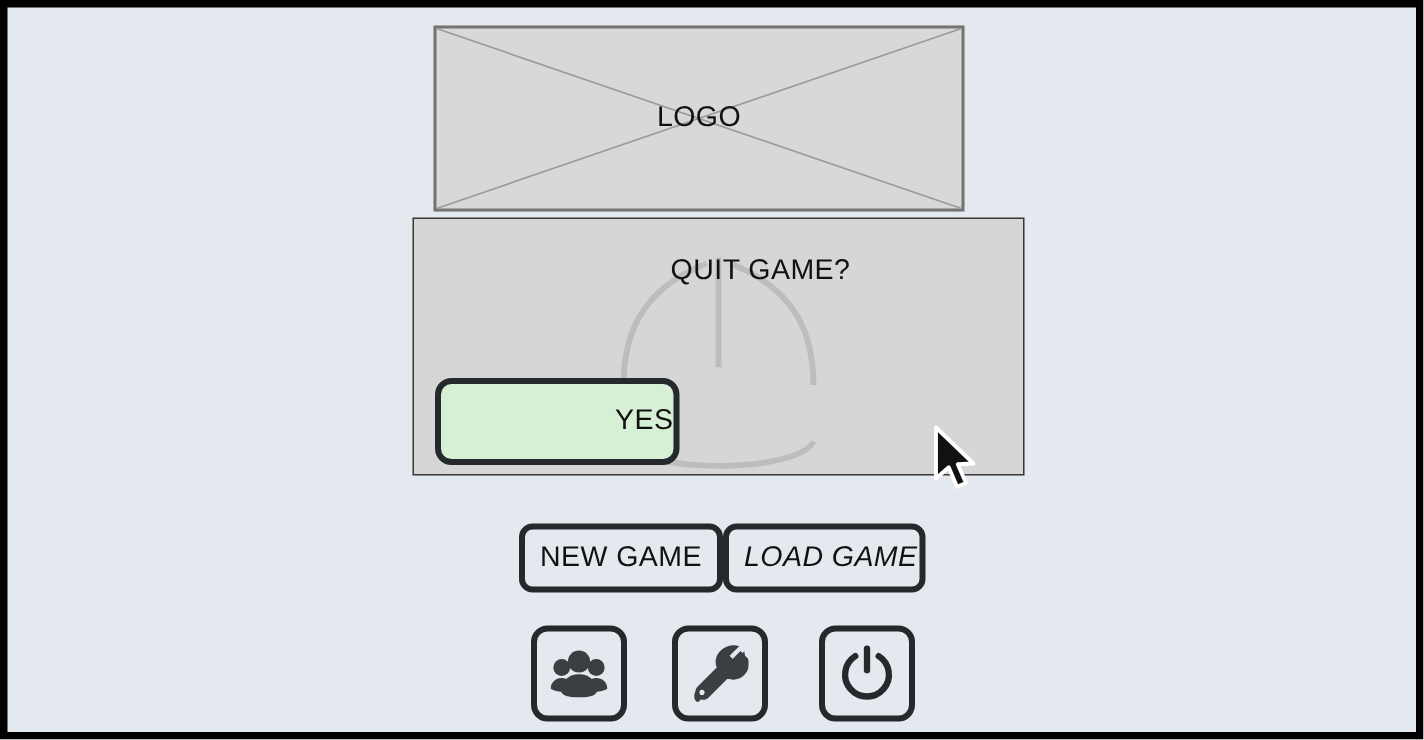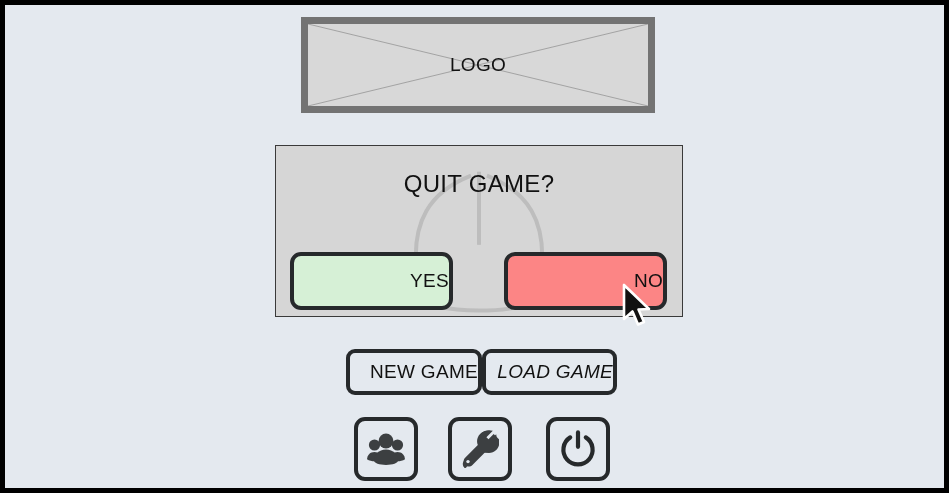--- a/index.html
+++ b/index.html
@@ -17,27 +17,27 @@
     height: 493px;
     box-sizing: border-box;
     background: #e4e9ef;
     border: 5px solid #000000;
     overflow: hidden;
   }
 
   
   #logo-box {
     position: absolute;
-    left: 296px;
+    left: 284px;
     top: 12px;
     width: 354px;
-    height: 96px;
+    height: 124px;
     box-sizing: border-box;
     background: #d8d8d8;
-    border: 7px solid #737373;
+    border: 2px solid #737373;
   }
   #logo-box .cross {
     position: absolute;
     left: 0; top: 0;
     width: 100%;
     height: 100%;
   }
   #logo-label {
     position: absolute;
     left: 0; top: 0;
@@ -67,23 +67,24 @@
     left: 0; top: 0;
     width: 100%;
     height: 100%;
   }
   #dialog-title {
     position: absolute;
     left: 0;
     top: 24px;
     width: 100%;
     text-align: center;
-    font-size: 24px;
-    color: #111111;
-    letter-spacing: 0.3px;
+    font-size: 19px;
+    color: #111111;
+    letter-spacing: 0.3px;
+    padding-left: 28px;
   }
 
   .choice-btn {
     position: absolute;
     box-sizing: border-box;
     width: 163px;
     height: 58px;
     border: 4px solid #26292b;
     border-radius: 11px;
     display: flex;
@@ -107,24 +108,25 @@
   
   .menu-btn {
     position: absolute;
     box-sizing: border-box;
     height: 46px;
     border: 4px solid #26292b;
     border-radius: 9px;
     background: #e4e9ef;
     display: flex;
     align-items: center;
-    justify-content: flex-end;
-    font-size: 19px;
-    color: #111111;
-    letter-spacing: 0.3px;
+    justify-content: flex-start;
+    font-size: 19px;
+    color: #111111;
+    letter-spacing: 0.3px;
+    padding-left: 10px;
   }
   #btn-new-game {
     left: 341px;
     top: 344px;
     width: 136px;
   }
   #btn-load-game {
     left: 477px;
     top: 344px;
     width: 135px;
@@ -197,23 +199,20 @@
 
       <path d="M 140 150 C 150 172 258 172 268 150" fill="none" stroke="#bdbdbd" stroke-width="4"></path>
     </svg>
 
     <div id="dialog-title">QUIT GAME?</div>
 
     <div id="btn-yes" class="choice-btn">
       <span>YES</span>
     </div>
 
-    <div id="btn-no" class="choice-btn">
-      <span>NO</span>
-    </div>
   </div>
 
   <div id="btn-new-game" class="menu-btn">
     <span>NEW GAME</span>
   </div>
   <div id="btn-load-game" class="menu-btn">
     <span>LOAD GAME</span>
   </div>
 
   <div id="btn-multiplayer" class="icon-btn">

